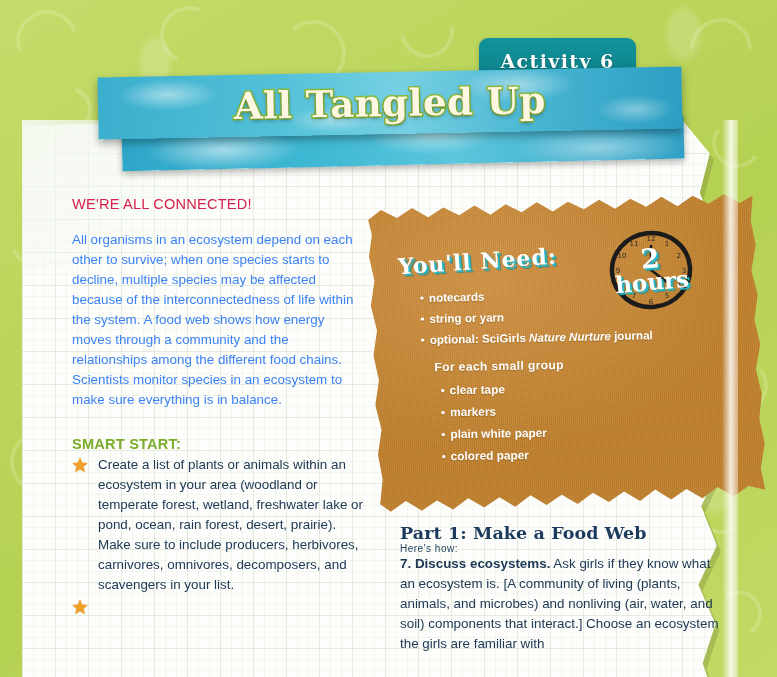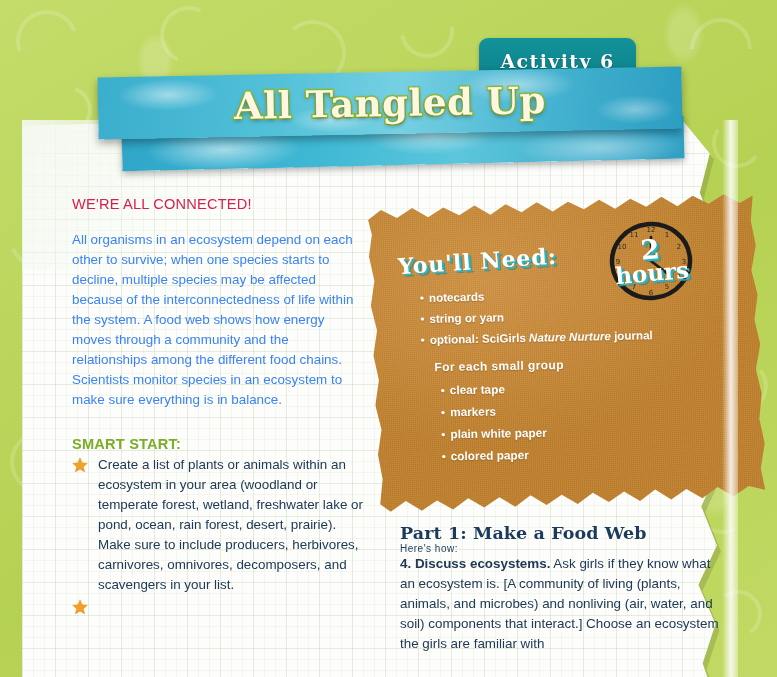--- a/index.html
+++ b/index.html
@@ -282,21 +282,21 @@
     color: #ffffff;
     line-height: 22px;
     white-space: nowrap;
     text-shadow: 0 1px 1px rgba(90,55,10,.35);
   }
   .group-list .dot { margin-right: 5px; }
 
   
   .clock-badge {
     position: absolute;
-    left: 607px; top: 219px;
+    left: 607px; top: 228px;
     width: 88px; height: 84px;
     z-index: 8;
   }
   .clock-badge svg { position: absolute; inset: 0; }
   .clock-text {
     position: absolute;
     inset: 0;
     display: flex; flex-direction: column;
     align-items: center; justify-content: center;
     transform: rotate(-5deg);
@@ -462,17 +462,17 @@
     <div class="clock-text">
       <div class="clock-num">2</div>
       <div class="clock-unit">hours</div>
     </div>
   </div>
 
   <div class="right-col">
     <div class="part-head">Part 1: Make a Food Web</div>
     <div class="heres-how">Here's how:</div>
     <div class="step">
-      <b>4. Discuss ecosystems.</b><span> Ask girls if they know what an ecosystem is. [A community of living (plants, animals, and microbes) and nonliving (air, water, and soil) components that interact.] Choose an ecosystem the girls are familiar with</span>
+      <b>7. Discuss ecosystems.</b><span> Ask girls if they know what an ecosystem is. [A community of living (plants, animals, and microbes) and nonliving (air, water, and soil) components that interact.] Choose an ecosystem the girls are familiar with</span>
     </div>
   </div>
 
 </div>
 
 </body></html>

